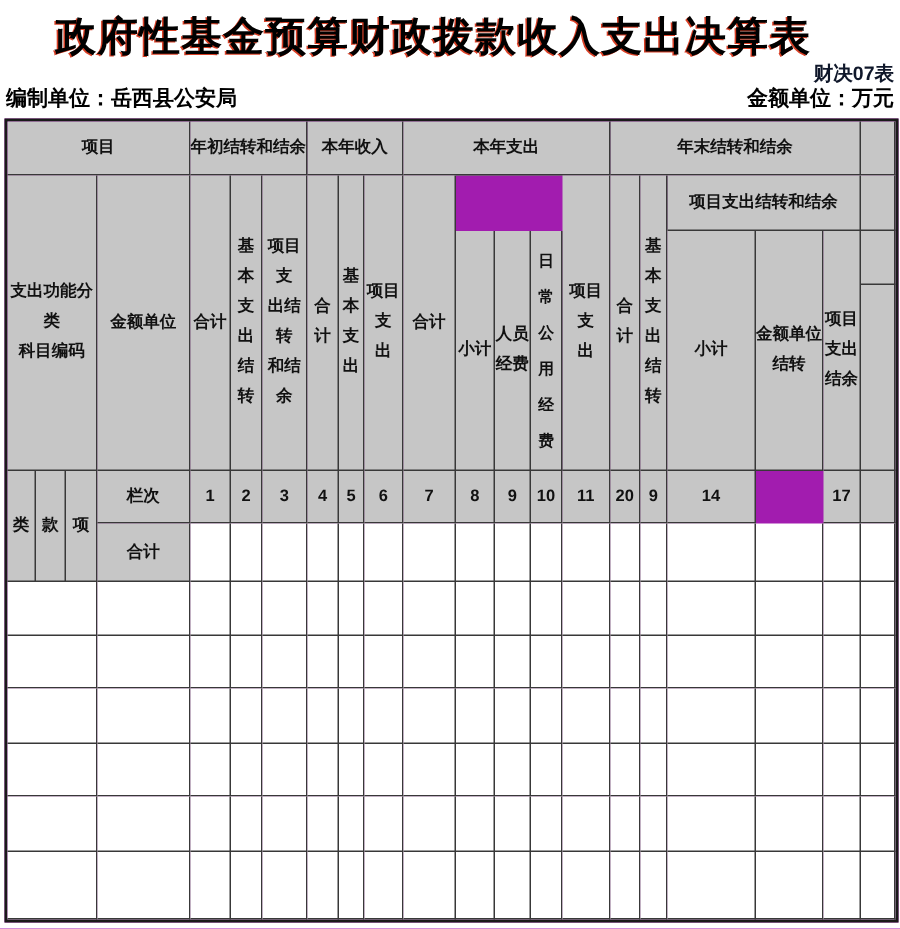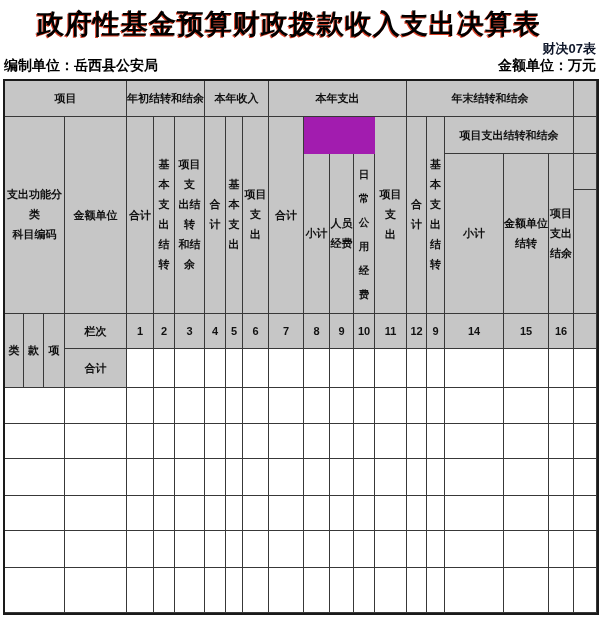--- a/index.html
+++ b/index.html
@@ -114,25 +114,24 @@
   <div class="cell h num" style="grid-area:5/6/6/7">2</div>
   <div class="cell h num" style="grid-area:5/7/6/8">3</div>
   <div class="cell h num" style="grid-area:5/8/6/9">4</div>
   <div class="cell h num" style="grid-area:5/9/6/10">5</div>
   <div class="cell h num" style="grid-area:5/10/6/11">6</div>
   <div class="cell h num" style="grid-area:5/11/6/12">7</div>
   <div class="cell h num" style="grid-area:5/12/6/13">8</div>
   <div class="cell h num" style="grid-area:5/13/6/14">9</div>
   <div class="cell h num" style="grid-area:5/14/6/15">10</div>
   <div class="cell h num" style="grid-area:5/15/6/16">11</div>
-  <div class="cell h num" style="grid-area:5/16/6/17">12</div>
+  <div class="cell h num" style="grid-area:5/16/6/17">20</div>
   <div class="cell h num" style="grid-area:5/17/6/18">9</div>
   <div class="cell h num" style="grid-area:5/18/6/19">14</div>
-  <div class="cell h num" style="grid-area:5/19/6/20">15</div>
-  <div class="cell h num" style="grid-area:5/20/6/21">16</div>
+  <div class="cell h num" style="grid-area:5/20/6/21">17</div>
   <div class="cell h" style="grid-area:5/21/6/22"></div>
 
   <div class="cell h" style="grid-area:6/4/7/5">合计</div>
 
 <div class="cell w" style="grid-area: 6 / 5 / 7 / 6;"></div>
     <div class="cell w" style="grid-area: 6 / 6 / 7 / 7;"></div>
     <div class="cell w" style="grid-area: 6 / 7 / 7 / 8;"></div>
     <div class="cell w" style="grid-area: 6 / 8 / 7 / 9;"></div>
     <div class="cell w" style="grid-area: 6 / 9 / 7 / 10;"></div>
     <div class="cell w" style="grid-area: 6 / 10 / 7 / 11;"></div>

